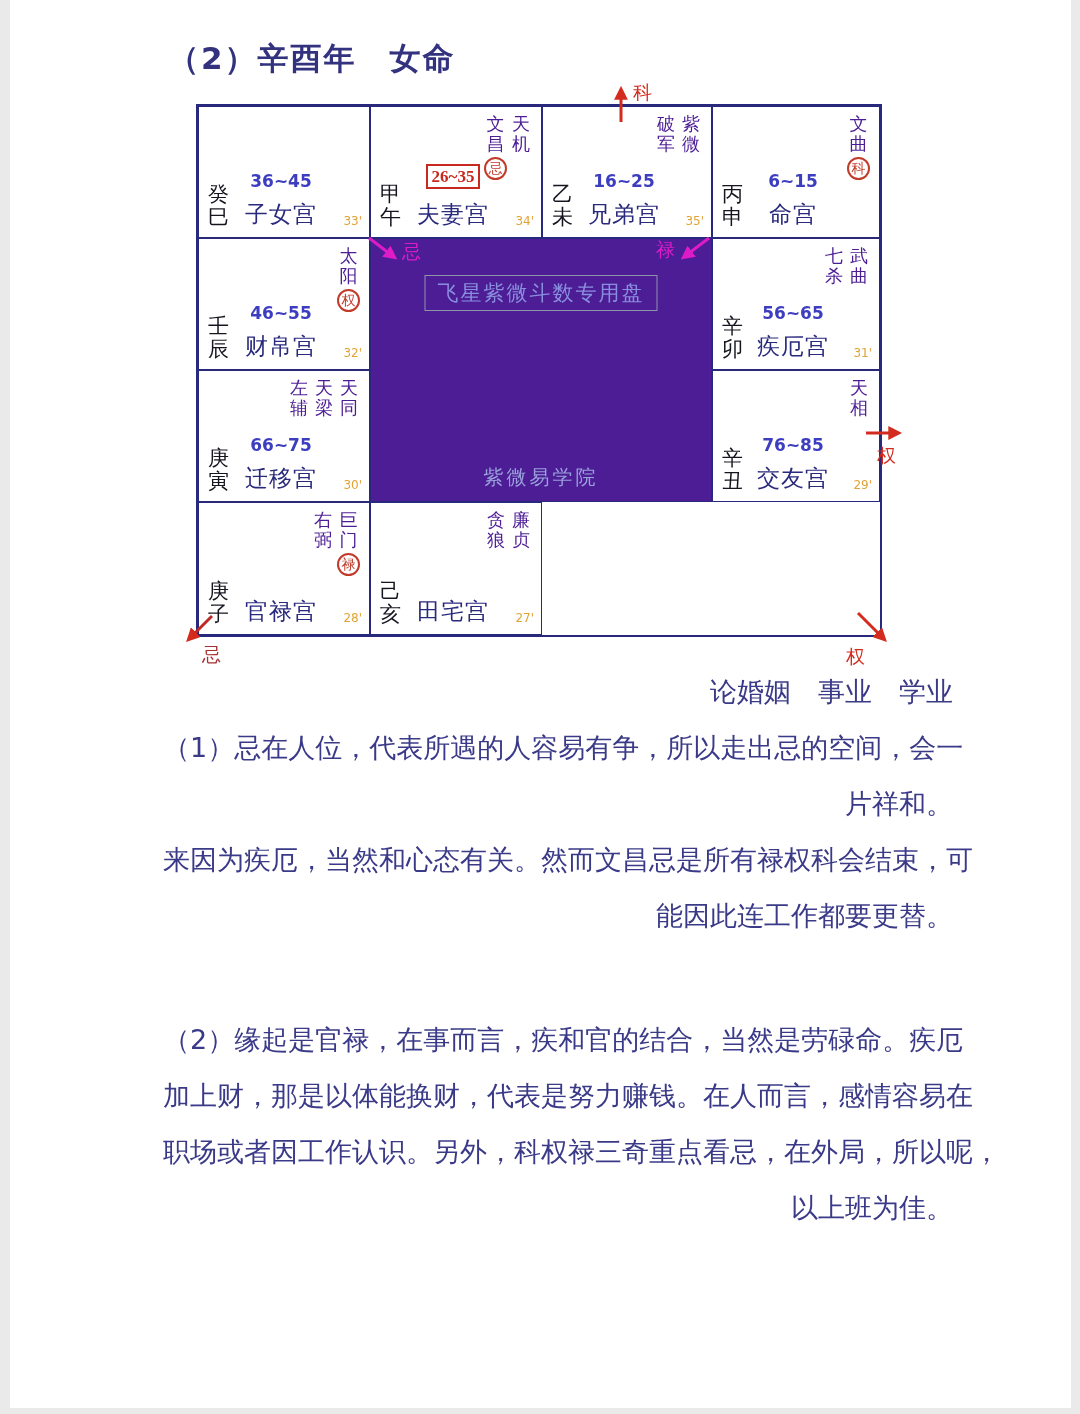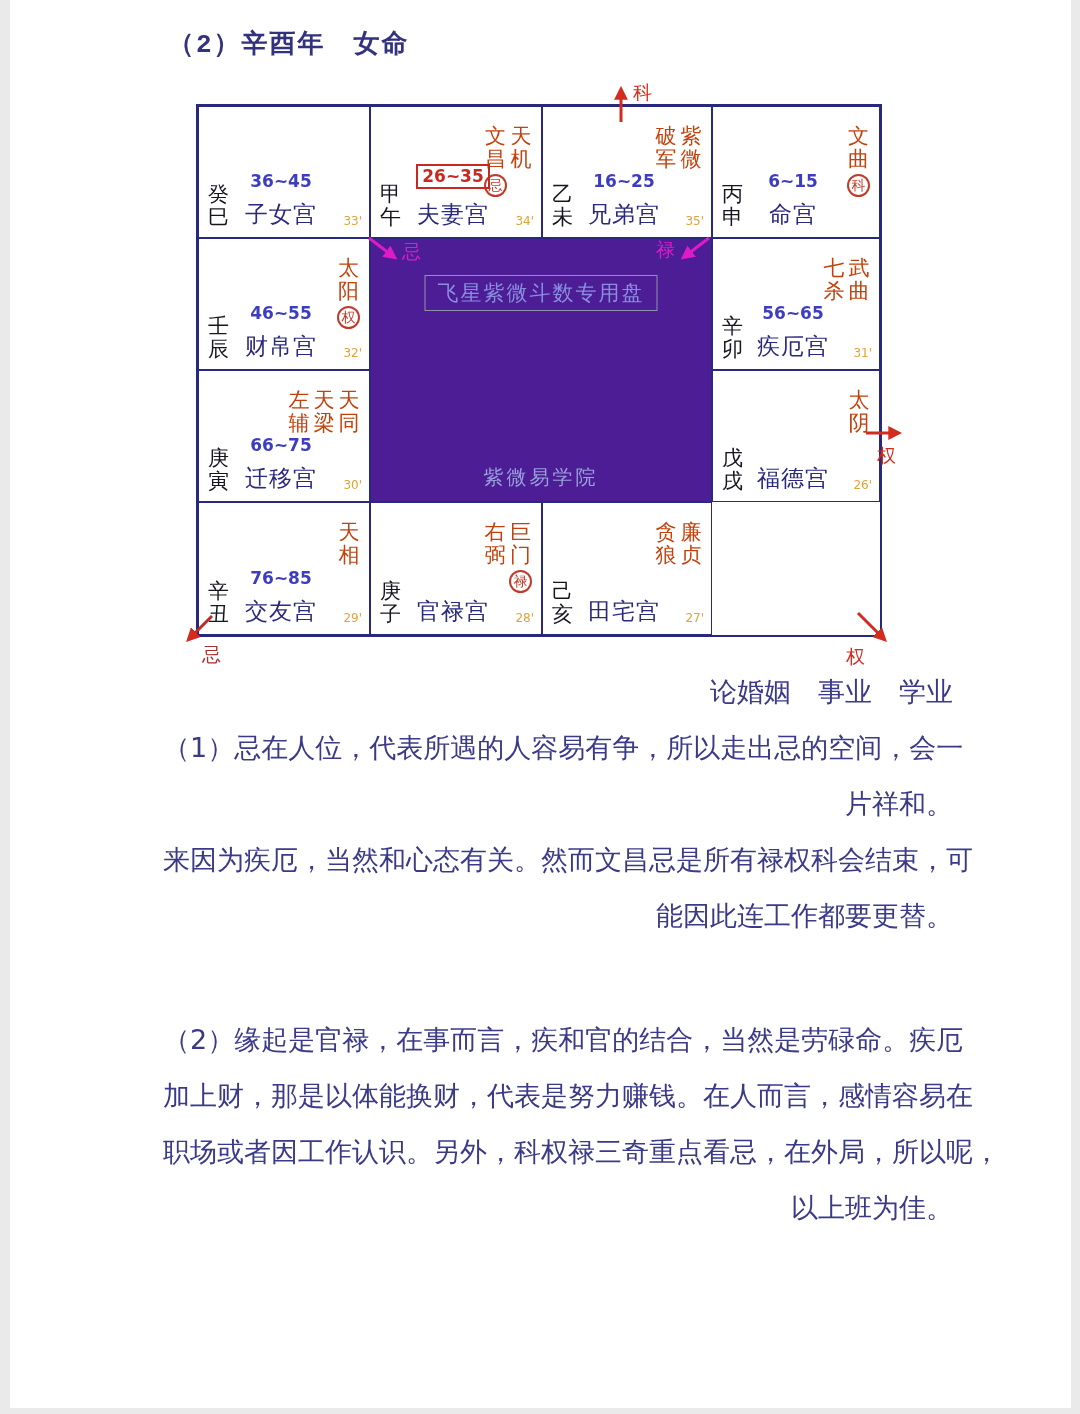--- a/index.html
+++ b/index.html
@@ -3,49 +3,49 @@
 <meta charset="utf-8">
 <style>
   * { margin:0; padding:0; box-sizing:border-box; }
   html,body { width:1080px; height:1414px; background:#ffffff; }
   body { font-family:"DejaVu Sans", sans-serif; position:relative; overflow:hidden; }
   .edge { position:absolute; background:#eaeaea; }
   .edge-l { left:0; top:0; bottom:0; width:10px; }
   .edge-r { right:0; top:0; bottom:0; width:9px; }
   .edge-b { left:0; right:0; bottom:0; height:6px; }
 
-  .title { position:absolute; left:168px; top:26px; font-size:26px; font-weight:700;
-           color:#32327e; letter-spacing:2px;font-family:Liberation Mono, monospace; }
+  .title { position:absolute; left:168px; top:38px; font-size:31px; font-weight:700;
+           color:#32327e; letter-spacing:2px; }
 
   
   .chart { position:absolute; left:196px; top:104px; width:686px; height:533px;
            display:grid; grid-template-columns:172px 172px 170px 168px;
            grid-template-rows:132px 132px 132px 133px;
            border:2px solid #28287d; }
   .cell { position:relative; border:1px solid #28287d; background:#fff; }
   .center-cell { position:relative; border:1px solid #28287d; background:#4c1d95;
                  grid-row:2 / 4; grid-column:2 / 4; }
 
   .stars { position:absolute; top:7px; right:9px; display:flex;
            flex-direction:row-reverse; gap:3px; }
   .star { display:flex; flex-direction:column; align-items:center; }
-  .sname { display:block; width:22px; word-break:break-all; font-size:21px;
-           line-height:1.1; color:#c2410c; text-align:center;margin-top:11px; }
+  .sname { display:block; width:22px; word-break:break-all; font-size:18px;
+           line-height:1.1; color:#4c1d95; text-align:center; }
   .seal { width:23px; height:23px; border:2px solid #c23b2a; border-radius:50%;
           color:#c23b2a; font-size:14px; line-height:19px; text-align:center;
           margin-top:3px; }
 
   .stem { position:absolute; left:7px; bottom:7px; width:23px; font-size:21px;
           line-height:1.12; color:#15151f; word-break:break-all; text-align:right; }
 
   .bc { position:absolute; left:24px; right:30px; bottom:7px; text-align:center; }
   .age { font-size:17px; font-weight:600; color:#3d3dc0; margin-bottom:3px; }
   .age.boxed { display:inline-block; color:#c8281e; border:2px solid #c8281e;
                padding:0 4px; line-height:1.25; margin-bottom:2px; }
-  .age-wrap { margin-bottom:3px; }
+  .age-wrap { margin-bottom:3px;font-family:Liberation Serif, serif; }
   .pname { font-size:23px; color:#29297d; letter-spacing:1px;margin-top:8px; }
   .pname.bold { font-weight:400; }
   .min { position:absolute; right:7px; bottom:9px; font-size:12px; color:#e2a336; }
 
   .plate { position:absolute; top:36px; left:50%; transform:translateX(-50%);
            border:1px solid #8f94a8; color:#8a8ede; font-size:21px;
            letter-spacing:2px; padding:3px 12px; white-space:nowrap; }
   .watermark { position:absolute; bottom:10px; left:50%; transform:translateX(-50%);
                color:#9aa0dc; font-size:20px; letter-spacing:3px; white-space:nowrap; }
 
@@ -160,32 +160,20 @@
         </div>
     </div>
     <div class="stem">辛卯</div>
     <div class="bc">
       <div class="age">56~65</div>
       <div class="pname">疾厄宫</div>
     </div>
     <div class="min">31'</div>
   </div>
 
-  <div class="cell" style="grid-row:3; grid-column:4;">
-    <div class="stars">
-      <div class="star">
-          <span class="sname">太阴</span>
-        </div>
-    </div>
-    <div class="stem">戊戌</div>
-    <div class="bc">
-      <div class="pname">福德宫</div>
-    </div>
-    <div class="min">26'</div>
-  </div>
 
   <div class="cell">
     <div class="stars">
       <div class="star">
           <span class="sname">天同</span>
         </div>
       <div class="star">
           <span class="sname">天梁</span>
         </div>
       <div class="star">

